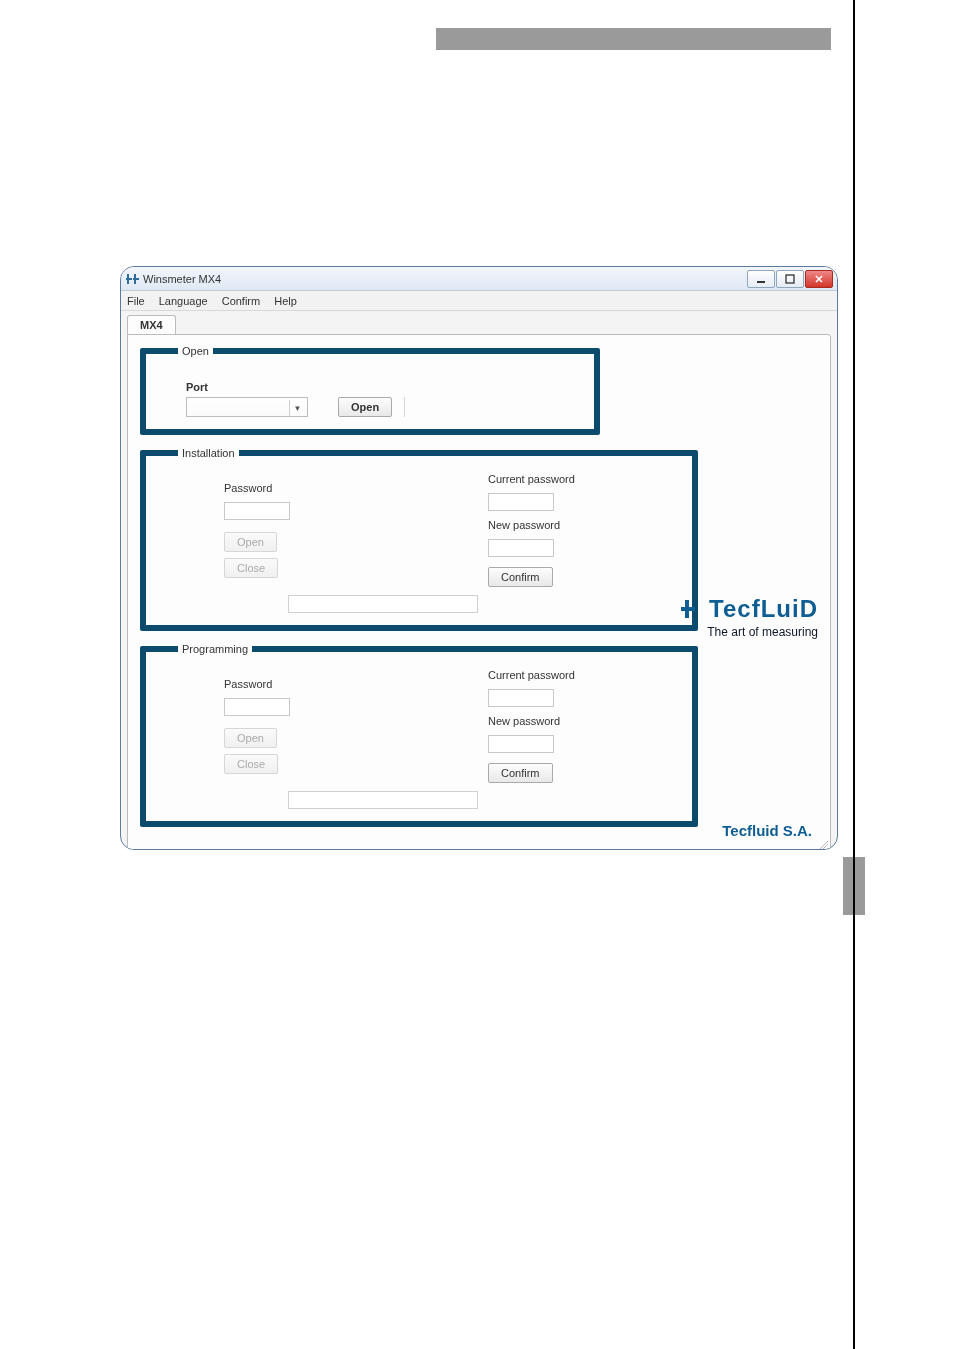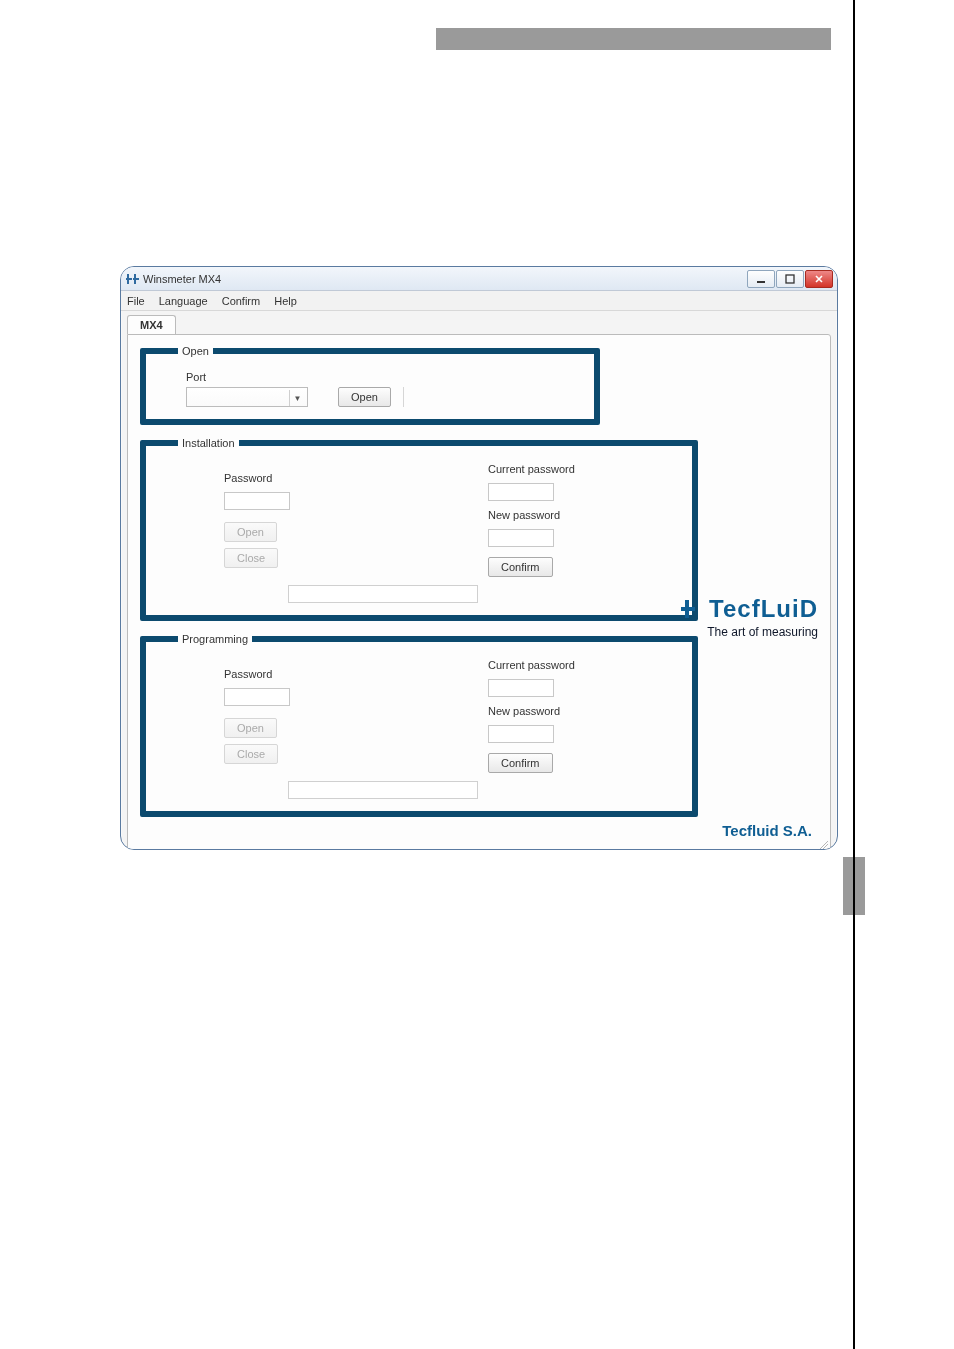--- a/index.html
+++ b/index.html
@@ -233,21 +233,21 @@
       font-weight: 700;
       font-size: 15px;
     }
     .resize-grip {
       position: absolute;
       right: 2px; bottom: 2px;
       width: 12px; height: 12px;
       background:
         linear-gradient(135deg, transparent 55%, #b7b7b7 55% 60%, transparent 60% 70%, #b7b7b7 70% 75%, transparent 75% 85%, #b7b7b7 85% 90%, transparent 90%);
     }
-    .port-block { margin-top: 0; }
+    .port-block { margin-top: 10px; font-weight: bold; }
     .open-btn-inline { margin-left: 30px; }
   </style>
 </head>
 <body>
 
 <div class="gray-bar-top"></div>
 <div class="gray-bar-side"></div>
 <div class="right-edge"></div>
 
 <div class="window">

